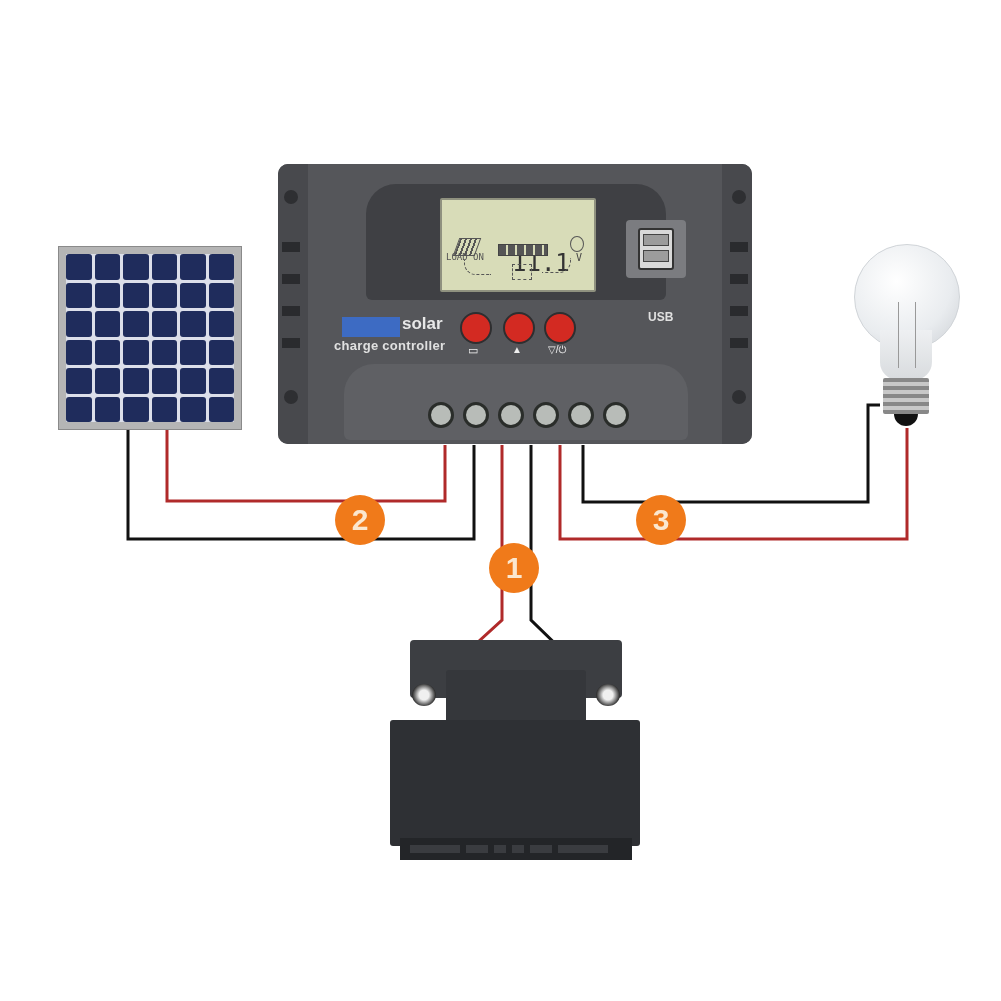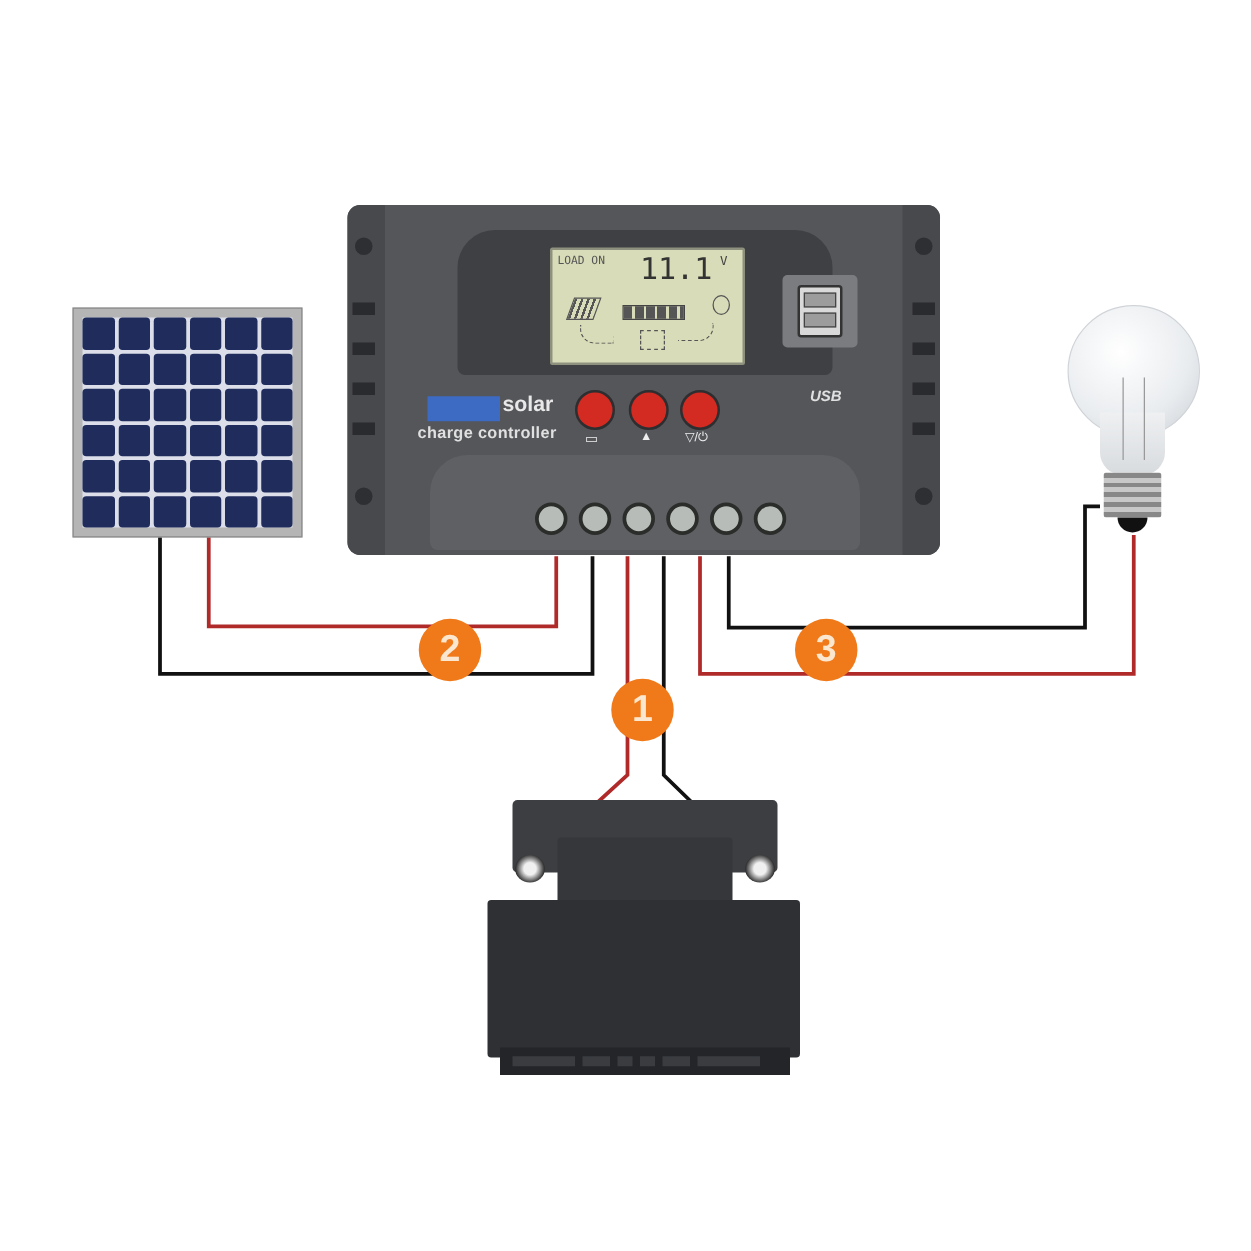--- a/index.html
+++ b/index.html
@@ -1,19 +1,19 @@
 <!DOCTYPE html>
 <html><head>
 <meta charset="utf-8">
 <style>
   html, body { margin:0; padding:0; background:#ffffff; }
   body { width:1001px; height:1001px; position:relative; overflow:hidden; font-family:"Liberation Sans", sans-serif; }
   .abs { position:absolute; }
   svg { position:absolute; left:0; top:0; }
-  .lcd-label { font-family:"DejaVu Sans Mono", monospace; }
+  .lcd-label { font-family:"DejaVu Sans Mono", monospace;margin-top:48px; }
 </style>
 </head>
 <body>
 
 <svg width="1001" height="1001">
 
   <polyline points="167,428 167,501 445,501 445,445" fill="none" stroke="#b02a2a" stroke-width="3"></polyline>
   <polyline points="128,428 128,539 474,539 474,445" fill="none" stroke="#111" stroke-width="3"></polyline>
 
   <polyline points="502,445 502,620 420,695" fill="none" stroke="#b02a2a" stroke-width="3"></polyline>
@@ -94,21 +94,21 @@
     <span class="abs" style="left:22px;top:60px;width:26px;height:14px;border-bottom:1px dashed #555;border-left:1px dashed #555;border-radius:0 0 0 12px;"></span>
     <span class="abs" style="left:100px;top:58px;width:28px;height:14px;border-bottom:1px dashed #555;border-right:1px dashed #555;border-radius:0 0 12px 0;"></span>
   </div>
 
   <div class="abs" style="left:348px;top:56px;width:60px;height:58px;background:#7b7c80;border-radius:4px;">
     <div class="abs" style="left:12px;top:8px;width:36px;height:42px;background:#d9d9d9;border:2px solid #333;border-radius:3px;box-sizing:border-box;">
       <div style="margin:4px 3px;height:10px;background:#9c9c9c;border:1px solid #444;"></div>
       <div style="margin:4px 3px;height:10px;background:#9c9c9c;border:1px solid #444;"></div>
     </div>
   </div>
-  <span class="abs" style="left:370px;top:146px;font-size:12px;font-style:italic;font-weight:bold;color:#e0e0e0;">USB</span>
+  <span class="abs" style="left:370px;top:146px;font-size:12px;font-weight:bold;color:#e0e0e0;">USB</span>
 
   <div class="abs" style="left:64px;top:153px;width:58px;height:20px;background:#3a6fd6;opacity:0.85;"></div>
   <span class="abs" style="left:124px;top:150px;font-size:17px;font-weight:bold;color:#e8e8e8;">solar</span>
   <span class="abs" style="left:56px;top:174px;font-size:13px;font-weight:bold;color:#e0e0e0;letter-spacing:0.3px;">charge controller</span>
 
   <div class="abs" style="left:182px;top:148px;width:28px;height:28px;border-radius:50%;background:#d32a22;border:2px solid #2e2e30;"></div>
   <span class="abs" style="left:190px;top:180px;font-size:11px;color:#eee;">▭</span>
   <div class="abs" style="left:225px;top:148px;width:28px;height:28px;border-radius:50%;background:#d32a22;border:2px solid #2e2e30;"></div>
   <span class="abs" style="left:234px;top:180px;font-size:10px;color:#eee;">▲</span>
   <div class="abs" style="left:266px;top:148px;width:28px;height:28px;border-radius:50%;background:#d32a22;border:2px solid #2e2e30;"></div>

